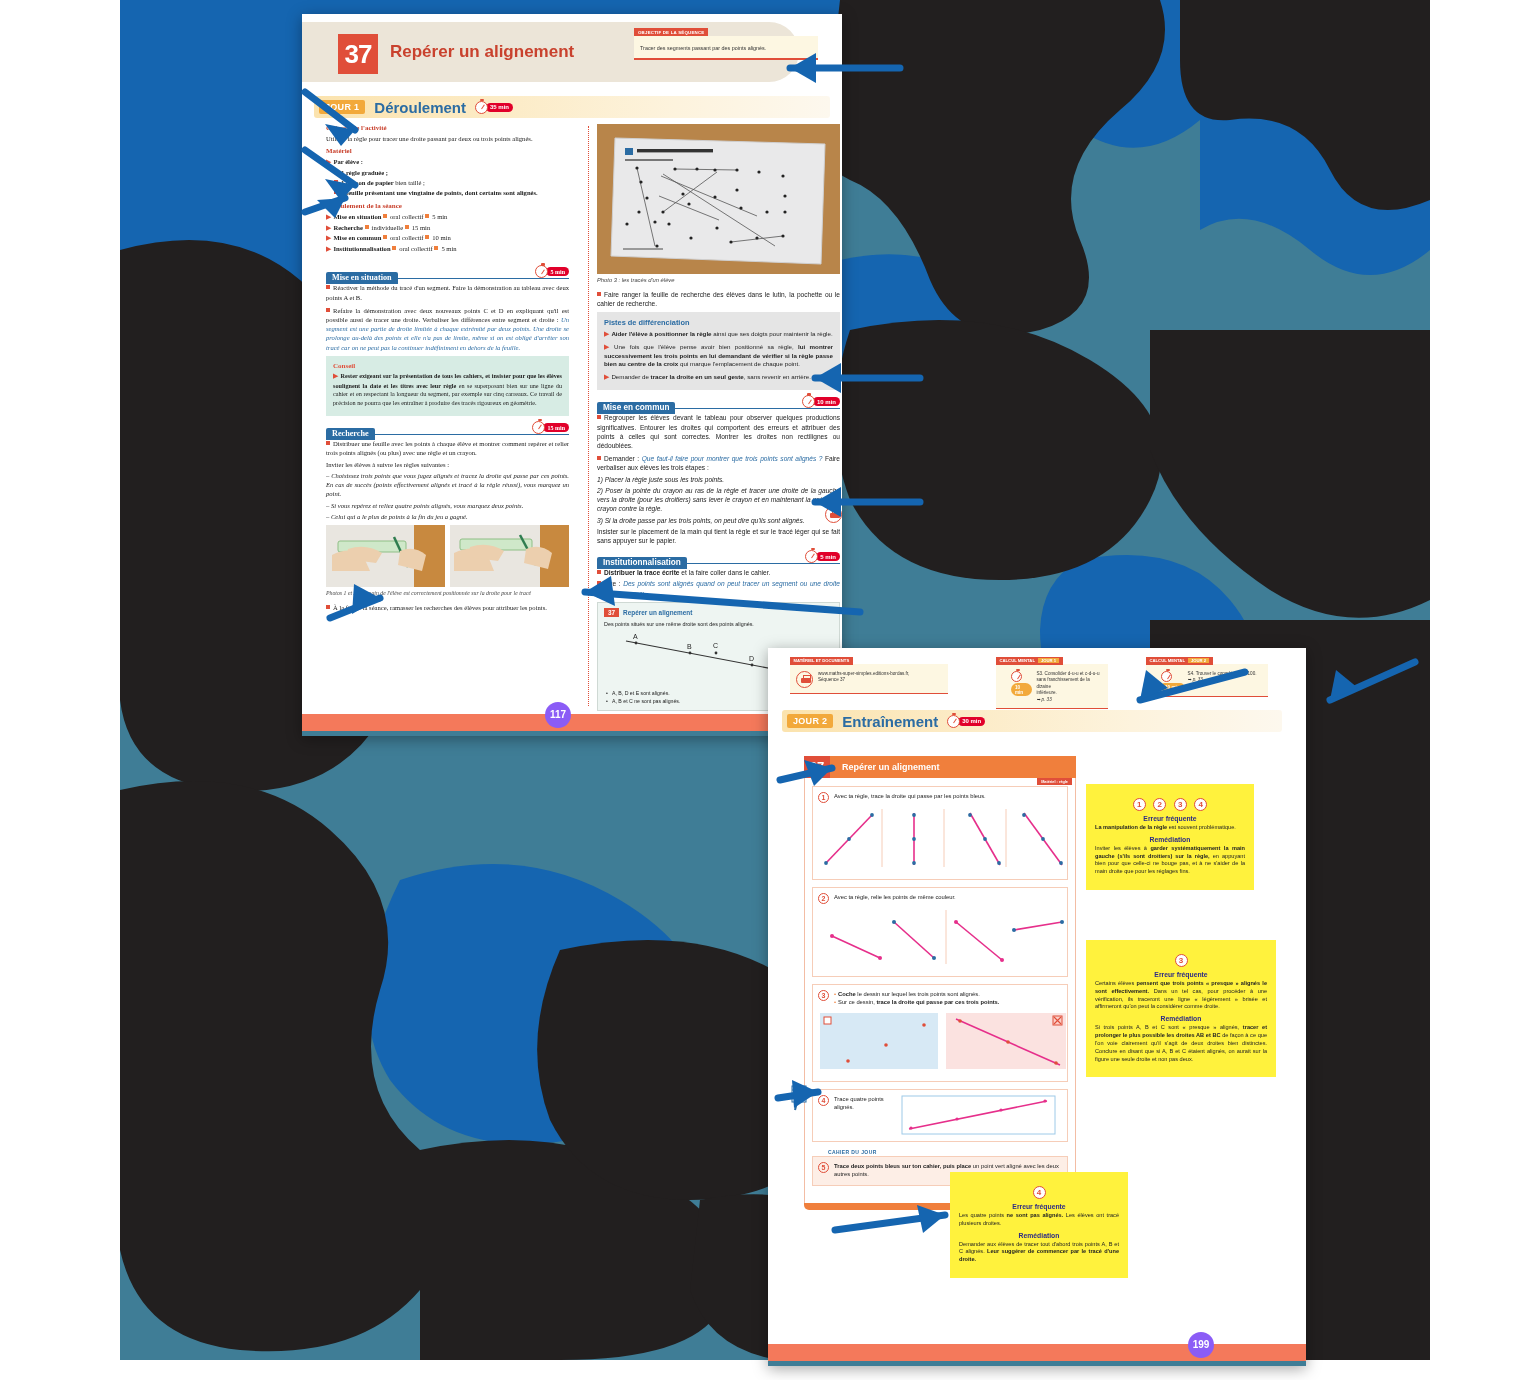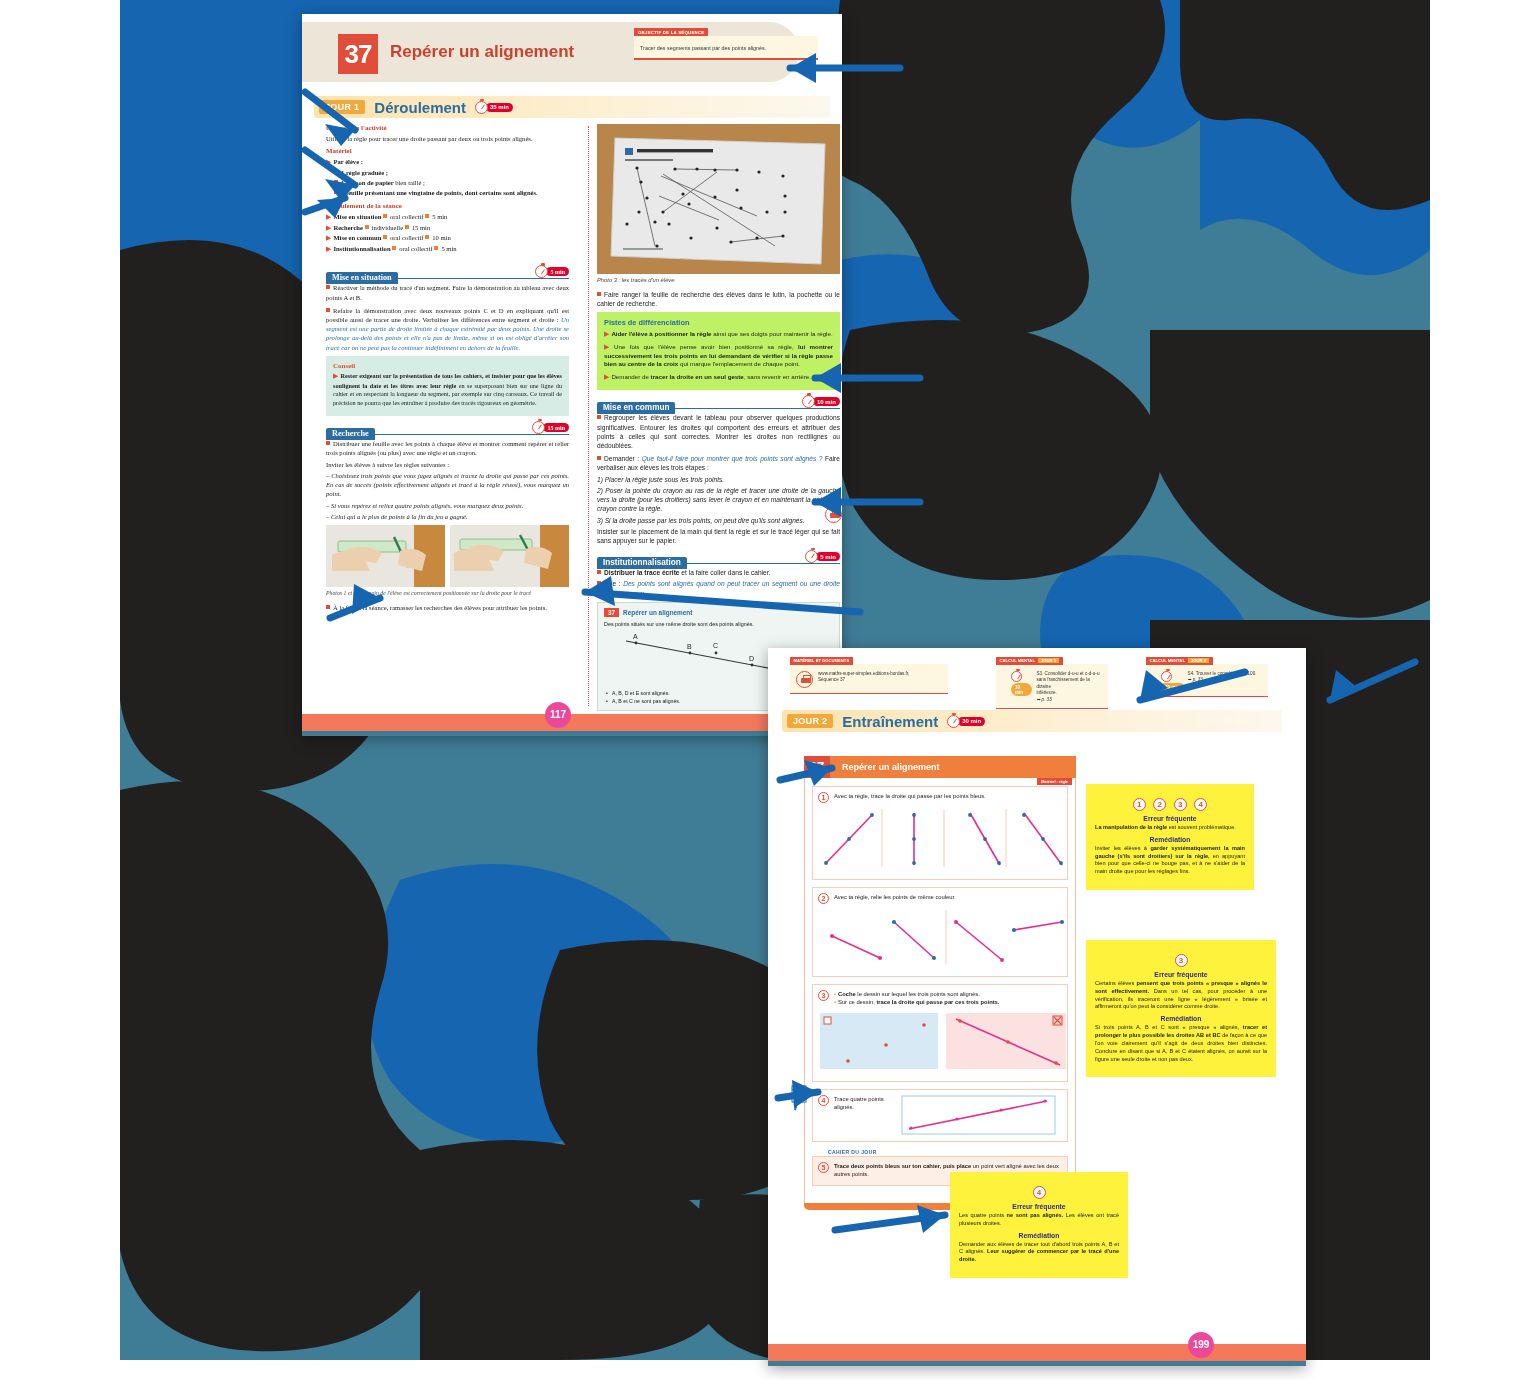--- a/index.html
+++ b/index.html
@@ -104,21 +104,21 @@
     height:13px; margin:6px 0 4px;
   }
   .sec-head .lbl {
     display:inline-block; background:#2b6ca3; color:#fff;
     font-weight:bold; font-size:8.2px; padding:1.5px 6px; border-radius:2px 2px 0 0;
   }
   .sec-head .chrono { position:absolute; right:0; top:-1px; }
 
   
   .box-conseil { background:#d7ece4; padding:6px 7px; margin:4px 0 6px; }
-  .box-diff { background:#bef264; padding:6px 7px; margin:4px 0 6px; }
+  .box-diff { background:#e5e5e5; padding:6px 7px; margin:4px 0 6px; }
   .box-conseil .bt { color:#e04e39; font-weight:bold; font-size:7px; margin-bottom:2px; }
   .box-diff .bt { color:#2b6ca3; font-weight:bold; font-size:7.4px; margin-bottom:2px; }
   .box-conseil p, .box-diff p { font-size:6.2px; line-height:1.38; margin:0 0 3px; color:#222; text-align:justify;}
 
   
   .photo { background:#c9c2b5; position:relative; overflow:hidden; }
   .cap { font-size:5.8px; font-style:italic; color:#444; line-height:1.35; margin:3px 0 5px; }
 
   
   .trace {
@@ -133,21 +133,21 @@
   .trace li:before{content:"•"; position:absolute; left:-6px;}
 
   
   .footer {
     position:absolute; left:0; bottom:0; width:100%; height:22px;
     background:#f4795b; border-radius:0 0 6px 6px;
   }
   .footer .rule { position:absolute; left:0; bottom:0; width:100%; height:5px; background:#3f7d96; }
   .pagenum {
     position:absolute; bottom:8px; width:26px; height:26px; border-radius:50%;
-    background:#ec4899; color:#fff; font-weight:bold; font-size:10px;
+    background:#8b5cf6; color:#fff; font-weight:bold; font-size:10px;
     text-align:center; line-height:26px;
   }
   .mini-card {
     position:absolute; background:#fdf7e2; border-bottom:1.8px solid #e04e39;
     padding:7px 6px 5px 6px;
   }
   .mini-tag {
     position:absolute; left:0; top:-7px; background:#e04e39; color:#fff;
     font-size:4.2px; font-weight:bold; padding:1.4px 3.5px;
   }

